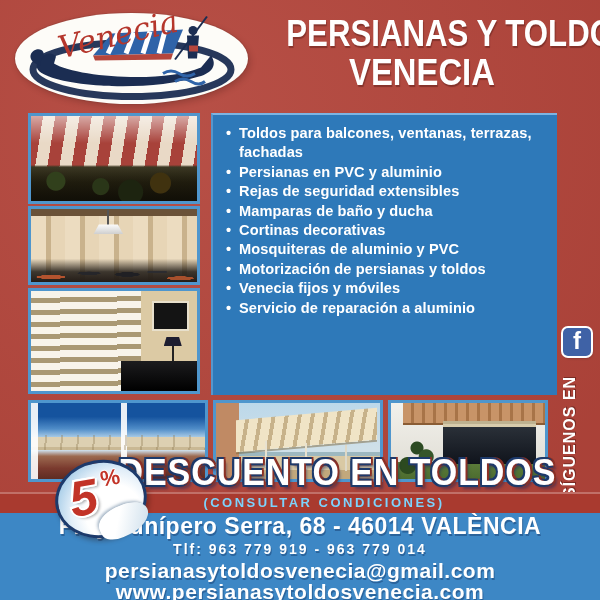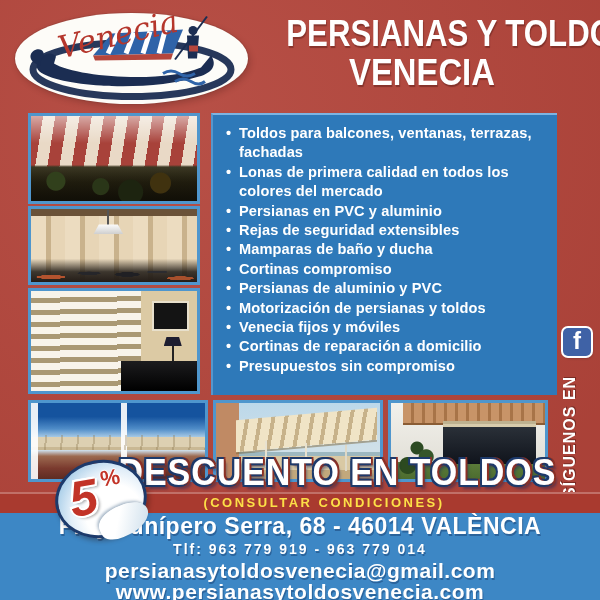--- a/index.html
+++ b/index.html
@@ -118,21 +118,21 @@
 
   
   .headline{position:absolute;left:100px;top:453px;width:460px;text-align:center;z-index:5;
     color:#fff;font-weight:bold;font-size:37px;line-height:40px;letter-spacing:1px;white-space:nowrap;
     transform:scale(.92,1);
     text-shadow:-2px 0 0 #1d3a6b,2px 0 0 #8c3126,0 -2px 0 #1d3a6b,0 2px 0 #1d3a6b,
       -2px -2px 0 #1d3a6b,2px 2px 0 #8c3126,-2px 2px 0 #1d3a6b,2px -2px 0 #8c3126,
       3px 4px 3px rgba(25,40,90,.5);}
   .cond-band{position:absolute;left:0;top:492px;width:600px;height:21px;box-sizing:border-box;
     background:var(--band-red,#a93a2f);box-shadow:inset 0 2px 0 rgba(255,255,255,.28);z-index:4;
-    padding-left:48px;text-align:center;color:#fde047;font-weight:bold;font-size:13px;
+    padding-left:48px;text-align:center;color:#7dd3fc;font-weight:bold;font-size:13px;
     line-height:21px;letter-spacing:2.5px;white-space:nowrap;}
   .badge{position:absolute;left:55px;top:460px;width:92px;height:78px;z-index:6;
     border:3px solid var(--navy,#1d3a6b);border-radius:50%;box-sizing:border-box;
     background:radial-gradient(circle at 62% 72%,#fff 38%,#e2eef8 58%,#aed1ea 78%,#7fb2da);
     transform:rotate(-10deg);box-shadow:2px 3px 5px rgba(40,15,10,.35);}
   .badge::after{content:"";position:absolute;right:-2px;bottom:-4px;width:52px;height:30px;
     background:linear-gradient(125deg,#fff 40%,#c9dcea);border-radius:50% 50% 60% 40%;
     transform:rotate(-14deg);box-shadow:-1px -2px 3px rgba(90,120,150,.5);}
   .badge .five{position:absolute;left:12px;top:2px;font-size:50px;line-height:60px;
     font-weight:bold;font-style:italic;color:var(--badge-red,#c23327);
@@ -182,30 +182,28 @@
     <div class="lamp"></div>
   </div>
   <div class="photo ph3">
     <div class="art"></div>
     <div class="lamp3"></div>
   </div>
 
   <div class="panel">
     <ul>
         <li>Toldos para balcones, ventanas, terrazas, fachadas</li>
-        <li>Lonas de primera calidad en todos los colores del mercado</li>
         <li>Persianas en PVC y aluminio</li>
         <li>Rejas de seguridad extensibles</li>
         <li>Mamparas de baño y ducha</li>
-        <li>Cortinas compromiso</li>
-        <li>Persianas de aluminio y PVC</li>
+        <li>Cortinas decorativas</li>
+        <li>Mosquiteras de aluminio y PVC</li>
         <li>Motorización de persianas y toldos</li>
         <li>Venecia fijos y móviles</li>
-        <li>Cortinas de reparación a domicilio</li>
-        <li>Presupuestos sin compromiso</li>
+        <li>Servicio de reparación a aluminio</li>
       </ul>
   </div>
 
   <div class="fb">f</div>
   <div class="follow">SÍGUENOS EN</div>
 
   <div class="photo pb1"></div>
   <div class="photo pb2">
     <div class="awn"></div>
   </div>

